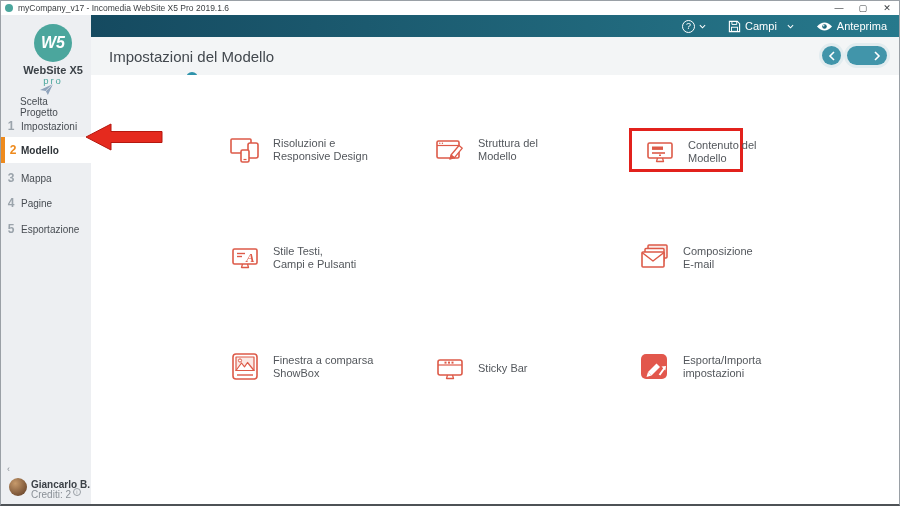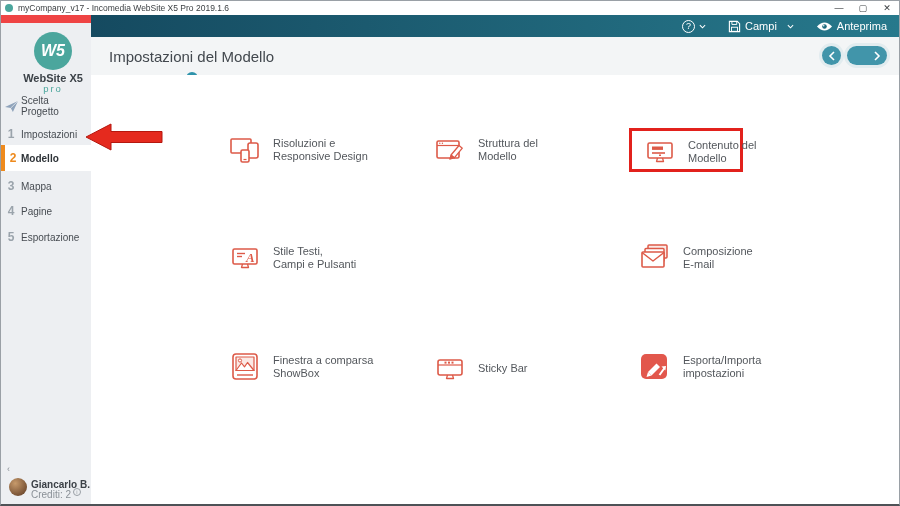--- a/index.html
+++ b/index.html
@@ -1,29 +1,29 @@
 <!DOCTYPE html>
 <html><head>
 <meta charset="utf-8">
 <style>
   * { margin:0; padding:0; box-sizing:border-box; }
   html,body { width:900px; height:506px; font-family:"Liberation Sans", sans-serif; }
   #window {
-    position:relative; width:900px; height:506px; background:#ef4444;
+    position:relative; width:900px; height:506px; background:#d946ef;
     border:1px solid #9aa0a6; border-bottom:2px solid #4e5256; overflow:hidden;
   }
   
   .titlebar { position:absolute; top:0; left:0; right:0; height:14px; background:#fff;
     display:flex; align-items:center; padding-left:4px; }
   .app-dot { width:8px; height:8px; border-radius:50%; background:#4ba69d; flex:0 0 auto; }
   .titlebar-text { font-size:8.5px; color:#3c4043; margin-left:5px; white-space:nowrap; }
   .win-controls { margin-left:auto; display:flex; height:14px; }
   .win-btn { width:24px; text-align:center; font-size:9px; line-height:14px; color:#3c4043; cursor:default; }
   
-  .sidebar { position:absolute; top:22px; left:0; width:104px; bottom:0; background:#edeff2; }
+  .sidebar { position:absolute; top:14px; left:0; width:104px; bottom:0; background:#edeff2; }
   .logo-wrap { text-align:center; padding-top:9px; }
   .logo-circle { width:38px; height:38px; border-radius:50%; background:#4ba69d; color:#fff;
     display:inline-flex; align-items:center; justify-content:center; font-size:16px; font-weight:bold; font-style:italic; }
   .brand { font-size:11px; font-weight:bold; color:#3b4147; margin-top:2px; }
   .brand-sub { font-size:9.5px; color:#4ba69d; letter-spacing:2px; margin-top:-1px; }
   .nav-item { position:absolute; left:0; width:90px; display:flex; align-items:center; cursor:pointer; }
   .nav-num { width:20px; text-align:center; font-size:12px; font-weight:bold; color:#9aa3ab; flex:0 0 auto; }
   .nav-label { font-size:10px; color:#474c52; line-height:11px; }
   .nav-item.selected { background:#fff; border-left:4px solid #ee8a1d; }
   .nav-item.selected .nav-num { color:#ee8a1d; width:16px; }
@@ -80,21 +80,21 @@
     </span>
   </div>
 
   <div class="sidebar">
     <div class="logo-wrap">
       <div class="logo-circle">W5</div>
       <div class="brand">WebSite X5</div>
       <div class="brand-sub">pro</div>
     </div>
 
-    <div class="nav-item" style="top:68px; height:30px;">
+    <div class="nav-item" style="top:68px; height:30px;flex-direction:column;">
       <span class="plane-icon">
         <svg width="15" height="13" viewBox="0 0 16 14">
             <path d="M1 7.5 L15 1 L9.5 13 L7.2 8.6 Z" fill="#8fa3bb"></path>
             <path d="M7.2 8.6 L15 1" stroke="#edeff2" stroke-width="0.8"></path>
           </svg>
       </span>
       <span class="nav-label" style="width:52px;">Scelta Progetto</span>
     </div>
     <div class="nav-item" style="top:100px; height:22px;">
       <span class="nav-num">1</span>

